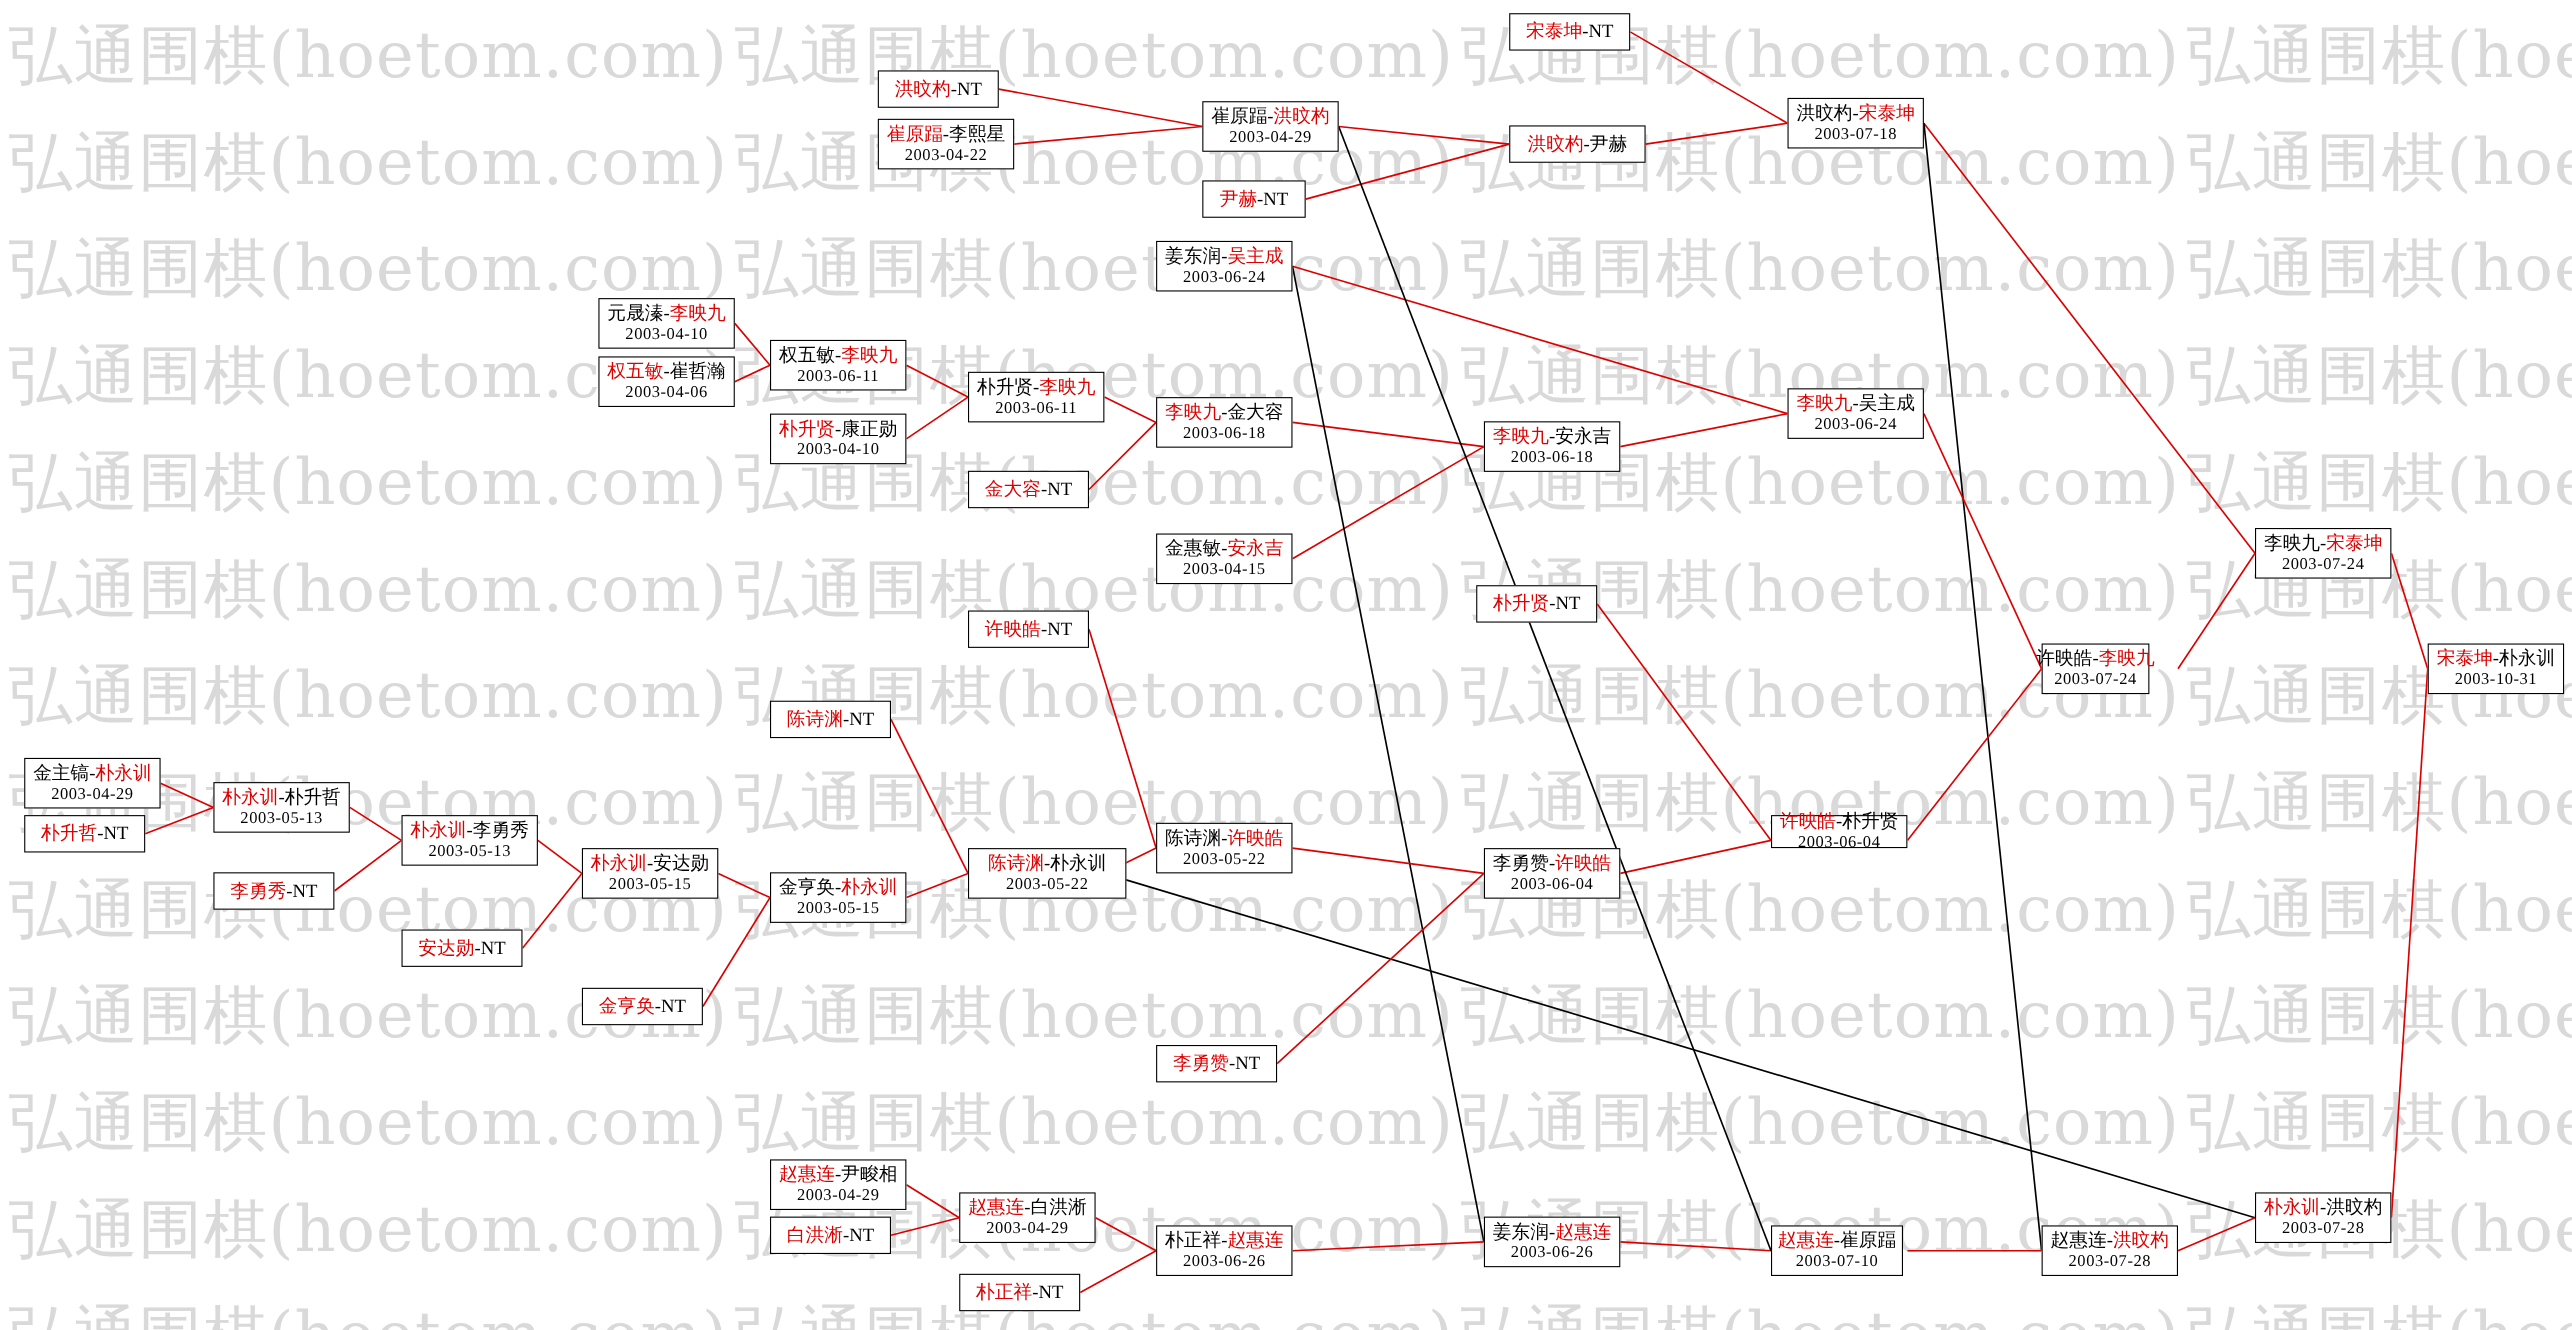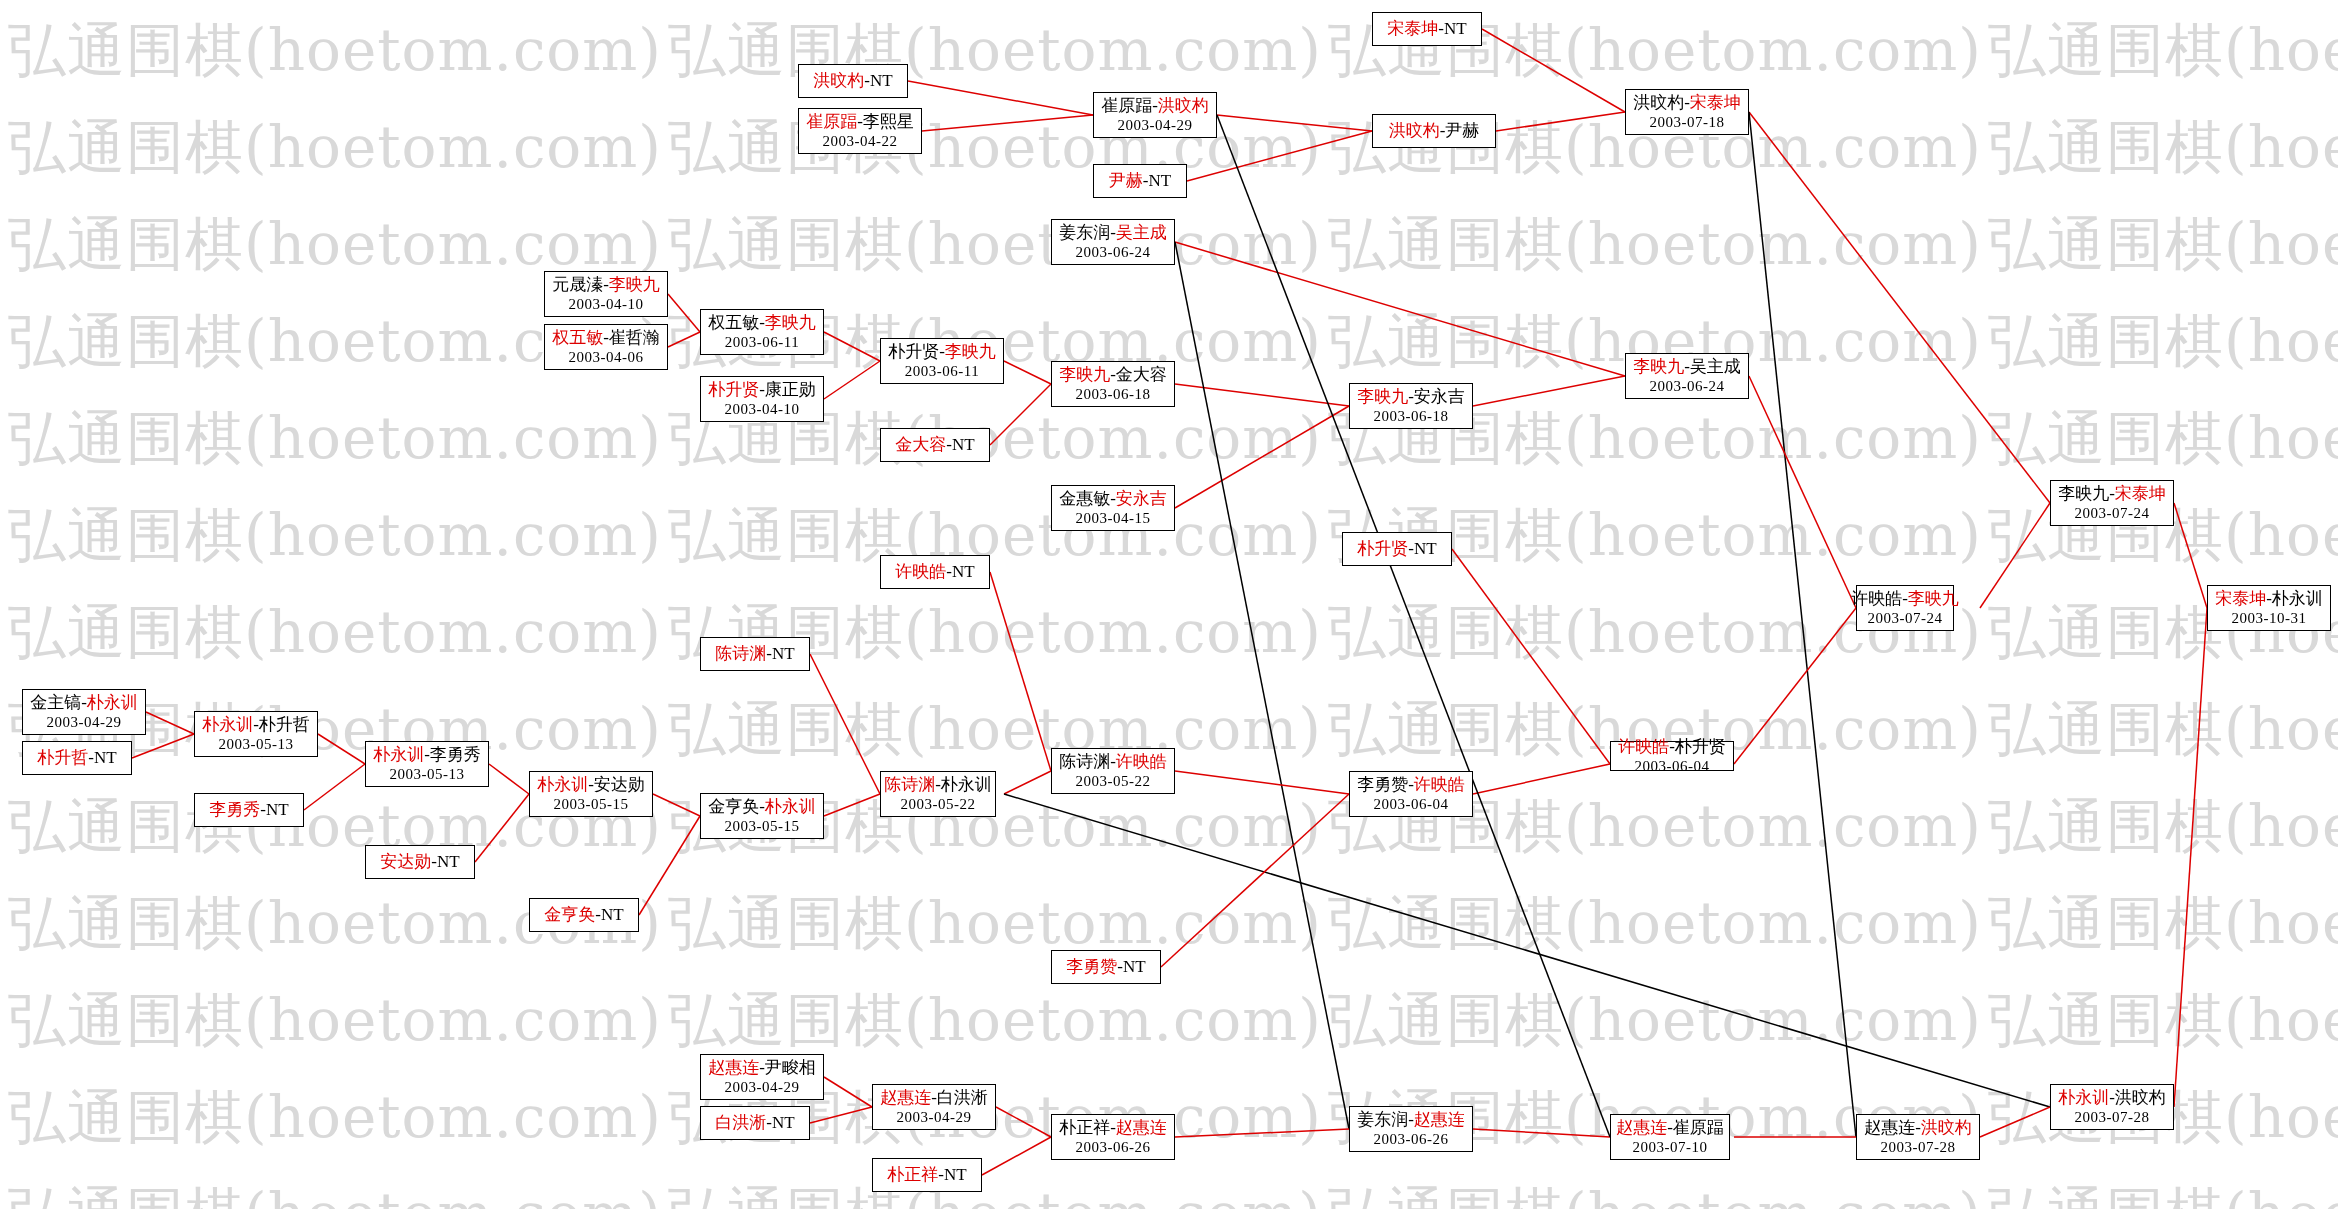--- a/index.html
+++ b/index.html
@@ -250,21 +250,21 @@
       <div class="names"><span style="color: rgb(221, 0, 0);">朴永训</span><span style="color: rgb(0, 0, 0);">-</span><span style="color: rgb(0, 0, 0);">安达勋</span></div>
       <div class="date">2003-05-15</div>
     </div>
     <div class="node" style="left: 529px; top: 898px; width: 110px; height: 34px; border-color: rgb(0, 0, 0); background: rgb(255, 255, 255);">
       <div class="names"><span style="color: rgb(221, 0, 0);">金亨奂</span><span style="color: rgb(0, 0, 0);">-</span><span style="color: rgb(0, 0, 0);">NT</span></div>
     </div>
     <div class="node" style="left: 700px; top: 793px; width: 124px; height: 46px; border-color: rgb(0, 0, 0); background: rgb(255, 255, 255);">
       <div class="names"><span style="color: rgb(0, 0, 0);">金亨奂</span><span style="color: rgb(0, 0, 0);">-</span><span style="color: rgb(221, 0, 0);">朴永训</span></div>
       <div class="date">2003-05-15</div>
     </div>
-    <div class="node" style="left: 880px; top: 771px; width: 116px; height: 46px; border-color: rgb(0, 0, 0); background: rgb(255, 255, 255);">
+    <div class="node" style="left: 880px; top: 771px; width: 144px; height: 46px; border-color: rgb(0, 0, 0); background: rgb(255, 255, 255);">
       <div class="names"><span style="color: rgb(221, 0, 0);">陈诗渊</span><span style="color: rgb(0, 0, 0);">-</span><span style="color: rgb(0, 0, 0);">朴永训</span></div>
       <div class="date">2003-05-22</div>
     </div>
     <div class="node" style="left: 1051px; top: 748px; width: 124px; height: 46px; border-color: rgb(0, 0, 0); background: rgb(255, 255, 255);">
       <div class="names"><span style="color: rgb(0, 0, 0);">陈诗渊</span><span style="color: rgb(0, 0, 0);">-</span><span style="color: rgb(221, 0, 0);">许映皓</span></div>
       <div class="date">2003-05-22</div>
     </div>
     <div class="node" style="left: 1051px; top: 950px; width: 110px; height: 34px; border-color: rgb(0, 0, 0); background: rgb(255, 255, 255);">
       <div class="names"><span style="color: rgb(221, 0, 0);">李勇赞</span><span style="color: rgb(0, 0, 0);">-</span><span style="color: rgb(0, 0, 0);">NT</span></div>
     </div>

